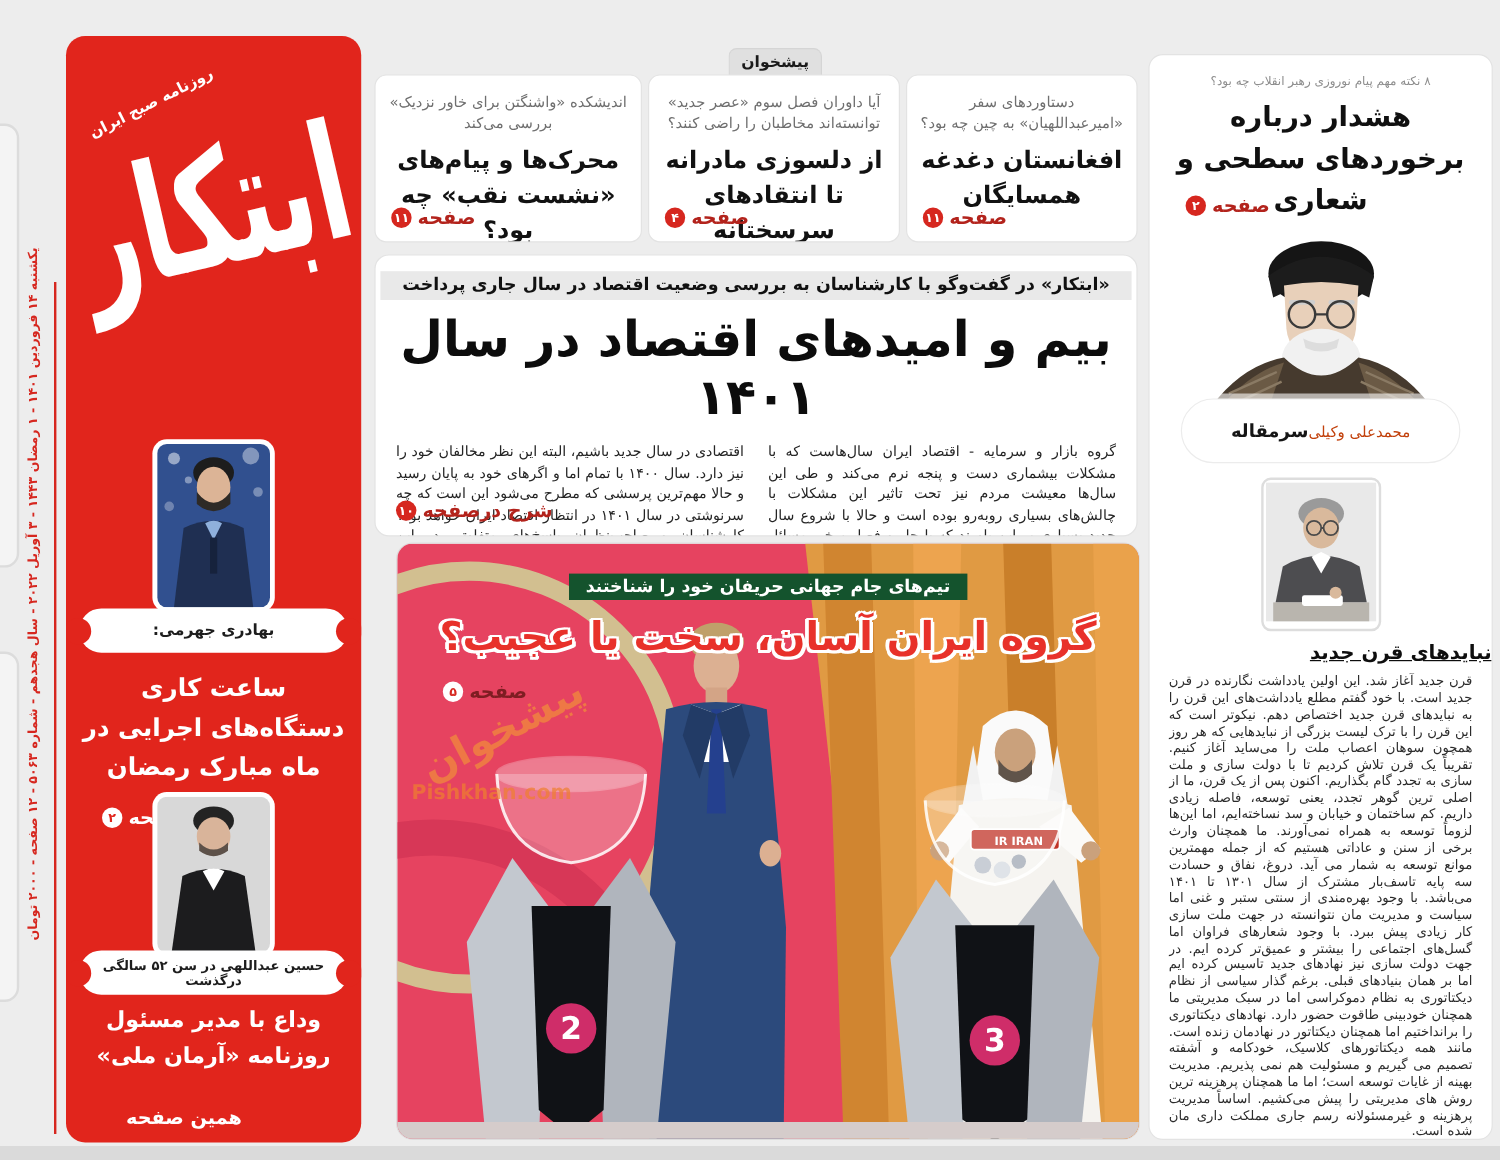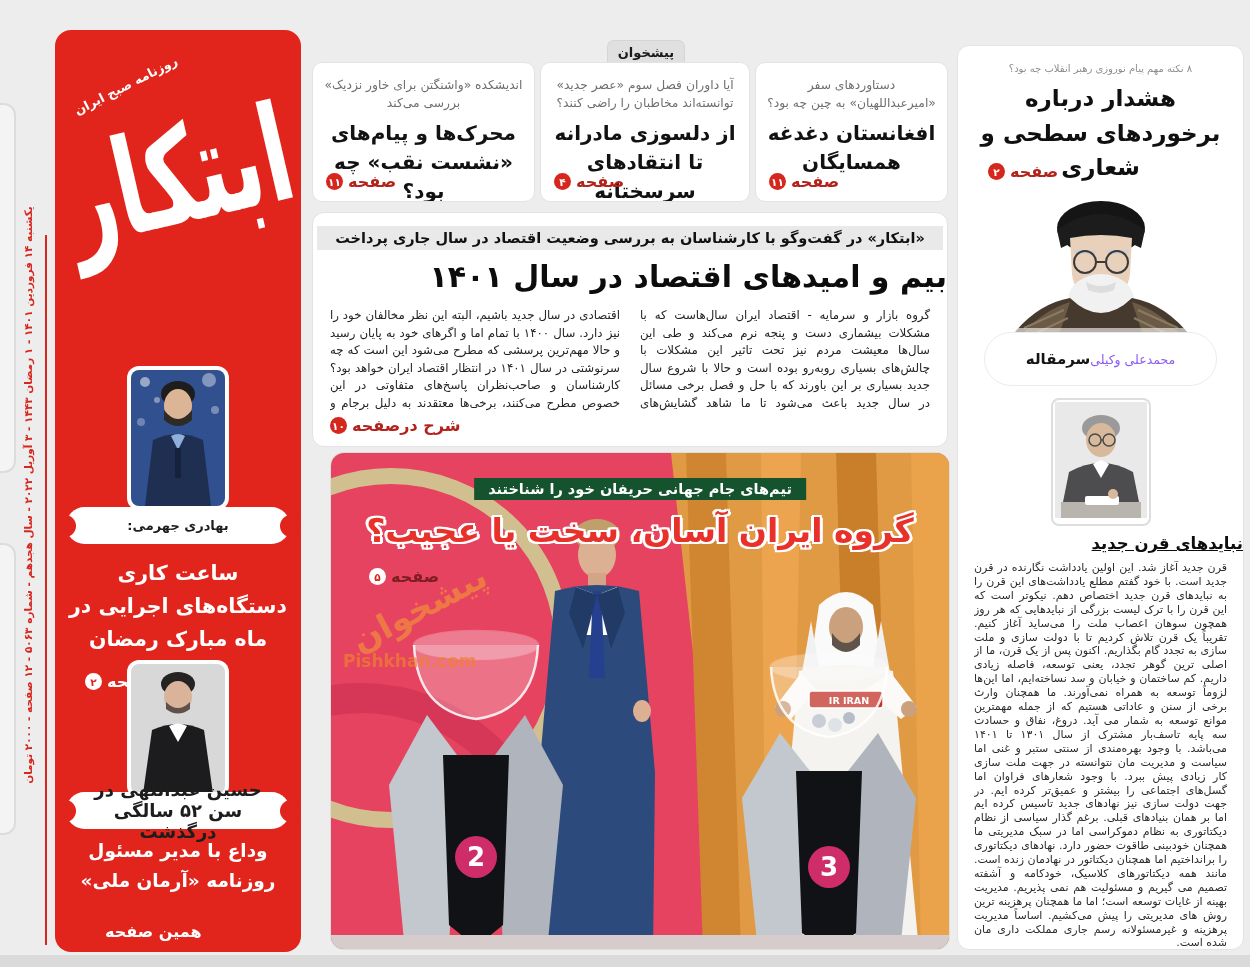--- a/index.html
+++ b/index.html
@@ -50,21 +50,21 @@
     justify-content:center; font-size:13px; font-weight:bold; color:#1a1a1a; direction:rtl; }
 
   
   .tcard { top:62px; height:140px; }
   .tcard .kick { margin:13px 10px 0; text-align:center; direction:rtl; font-size:12.3px; color:#6f6f6f; line-height:1.5; }
   .tcard .head { margin:6px 8px 0; text-align:center; direction:rtl; font-size:20px; font-weight:bold; color:#121212; line-height:1.45; }
 
   
   .main-kicker { margin:13px auto 0; display:table; background:#e9e9e9; padding:4px 18px;
     direction:rtl; font-size:14.5px; font-weight:bold; color:#111; }
-  .main-head { margin-top:9px; text-align:right; direction:rtl; font-size:30px; font-weight:bold; color:#0c0c0c; }
+  .main-head { margin-top:9px; text-align:center; direction:rtl; font-size:41px; font-weight:bold; color:#0c0c0c; }
   .main-body { direction:rtl; margin:13px 17px 0; height:108px; overflow:hidden; column-count:2; column-gap:20px;
     font-size:11.8px; line-height:17.6px; text-align:justify; color:#242424; }
 
   
   .photo-card { left:330px; top:452px; width:620px; height:498px; border-radius:14px; position:absolute;
     overflow:hidden; border:1px solid #ddd; }
   .photo-card svg.scene { position:absolute; inset:0; }
   .photo-kicker { position:absolute; top:25px; left:50%; transform:translateX(-50%); background:#14532d;
     color:#fff; font-size:14.5px; font-weight:bold; direction:rtl; padding:3px 14px; white-space:nowrap; }
   .photo-head { position:absolute; top:58px; left:0; right:0; text-align:center; direction:rtl;
@@ -79,21 +79,21 @@
 
   
   .lead-kick { margin:17px 12px 0; text-align:center; direction:rtl; font-size:10px; color:#8d8d8d; }
   .lead-head { margin:7px 10px 0; text-align:center; direction:rtl; font-size:23px; font-weight:bold; color:#101010; line-height:1.5; }
   .lead-tag { left:30px; top:116px; }
   .kh-photo { position:absolute; left:0; right:0; top:132px; height:160px; }
   .ed-pill { position:absolute; left:26px; right:26px; top:286px; height:54px; background:#fff; border:1px solid #ececec;
     border-radius:27px; box-shadow:0 0 0 4px rgba(255,255,255,.6); display:flex; flex-direction:row;
     align-items:center; justify-content:center; }
   .ed-pill .l1 { font-size:15px; font-weight:bold; color:#151515; }
-  .ed-pill .l2 { font-size:12.5px; color:#8b5cf6; margin-top:0; }
+  .ed-pill .l2 { font-size:12.5px; color:#c2410c; margin-top:0; }
   .ed-photo { position:absolute; left:50%; transform:translateX(-50%); top:352px; background:#fff;
     border:2px solid #ddd; border-radius:8px; padding:2px; }
   .ed-head { position:absolute; left:0; right:0; top:488px; text-align:right; direction:rtl;
     font-size:16.5px; font-weight:bold; color:#0e0e0e;text-decoration:underline; }
   .ed-body { position:absolute; left:16px; right:16px; top:515px; height:392px; overflow:hidden; direction:rtl;
     font-size:11px; line-height:13.9px; text-align:justify; color:#2b2b2b; }
 
   .bottombar { position:absolute; left:0; right:0; bottom:0; height:12px; background:#dadada; }
 </style>
 </head>
@@ -139,21 +139,21 @@
     <div class="sphoto" style="top:630px;">
       <svg width="94" height="130" viewBox="0 0 94 130">
         <rect width="94" height="130" fill="#d8d8d8"></rect>
         <ellipse cx="47" cy="20" rx="17" ry="12" fill="#232323"></ellipse>
         <ellipse cx="47" cy="33" rx="14" ry="16" fill="#d9b49a"></ellipse>
         <path d="M35 38 Q47 50 59 38 L59 45 Q47 54 35 45 Z" fill="#5d5149"></path>
         <path d="M12 130 L21 66 Q47 54 73 66 L82 130 Z" fill="#1c1c1e"></path>
         <path d="M38 62 L47 78 L56 62 Q47 57 38 62 Z" fill="#ffffff"></path>
       </svg>
     </div>
-    <div class="pill" style="top:762px; font-size:18px;">
+    <div class="pill" style="top:762px; font-size:11px;">
       <span>حسین عبداللهی در سن ۵۲ سالگی درگذشت</span>
     </div>
     <div class="s-headline" style="top:806px; font-size:18.5px;">وداع با مدیر مسئول روزنامه «آرمان ملی»</div>
     <div class="tag on-red" style="left:30px; top:892px;margin-left:20px;">
       <span class="lbl">همین صفحه</span>
     </div>
   </div>
 
   <div class="ptab">
     <span>پیشخوان</span>

